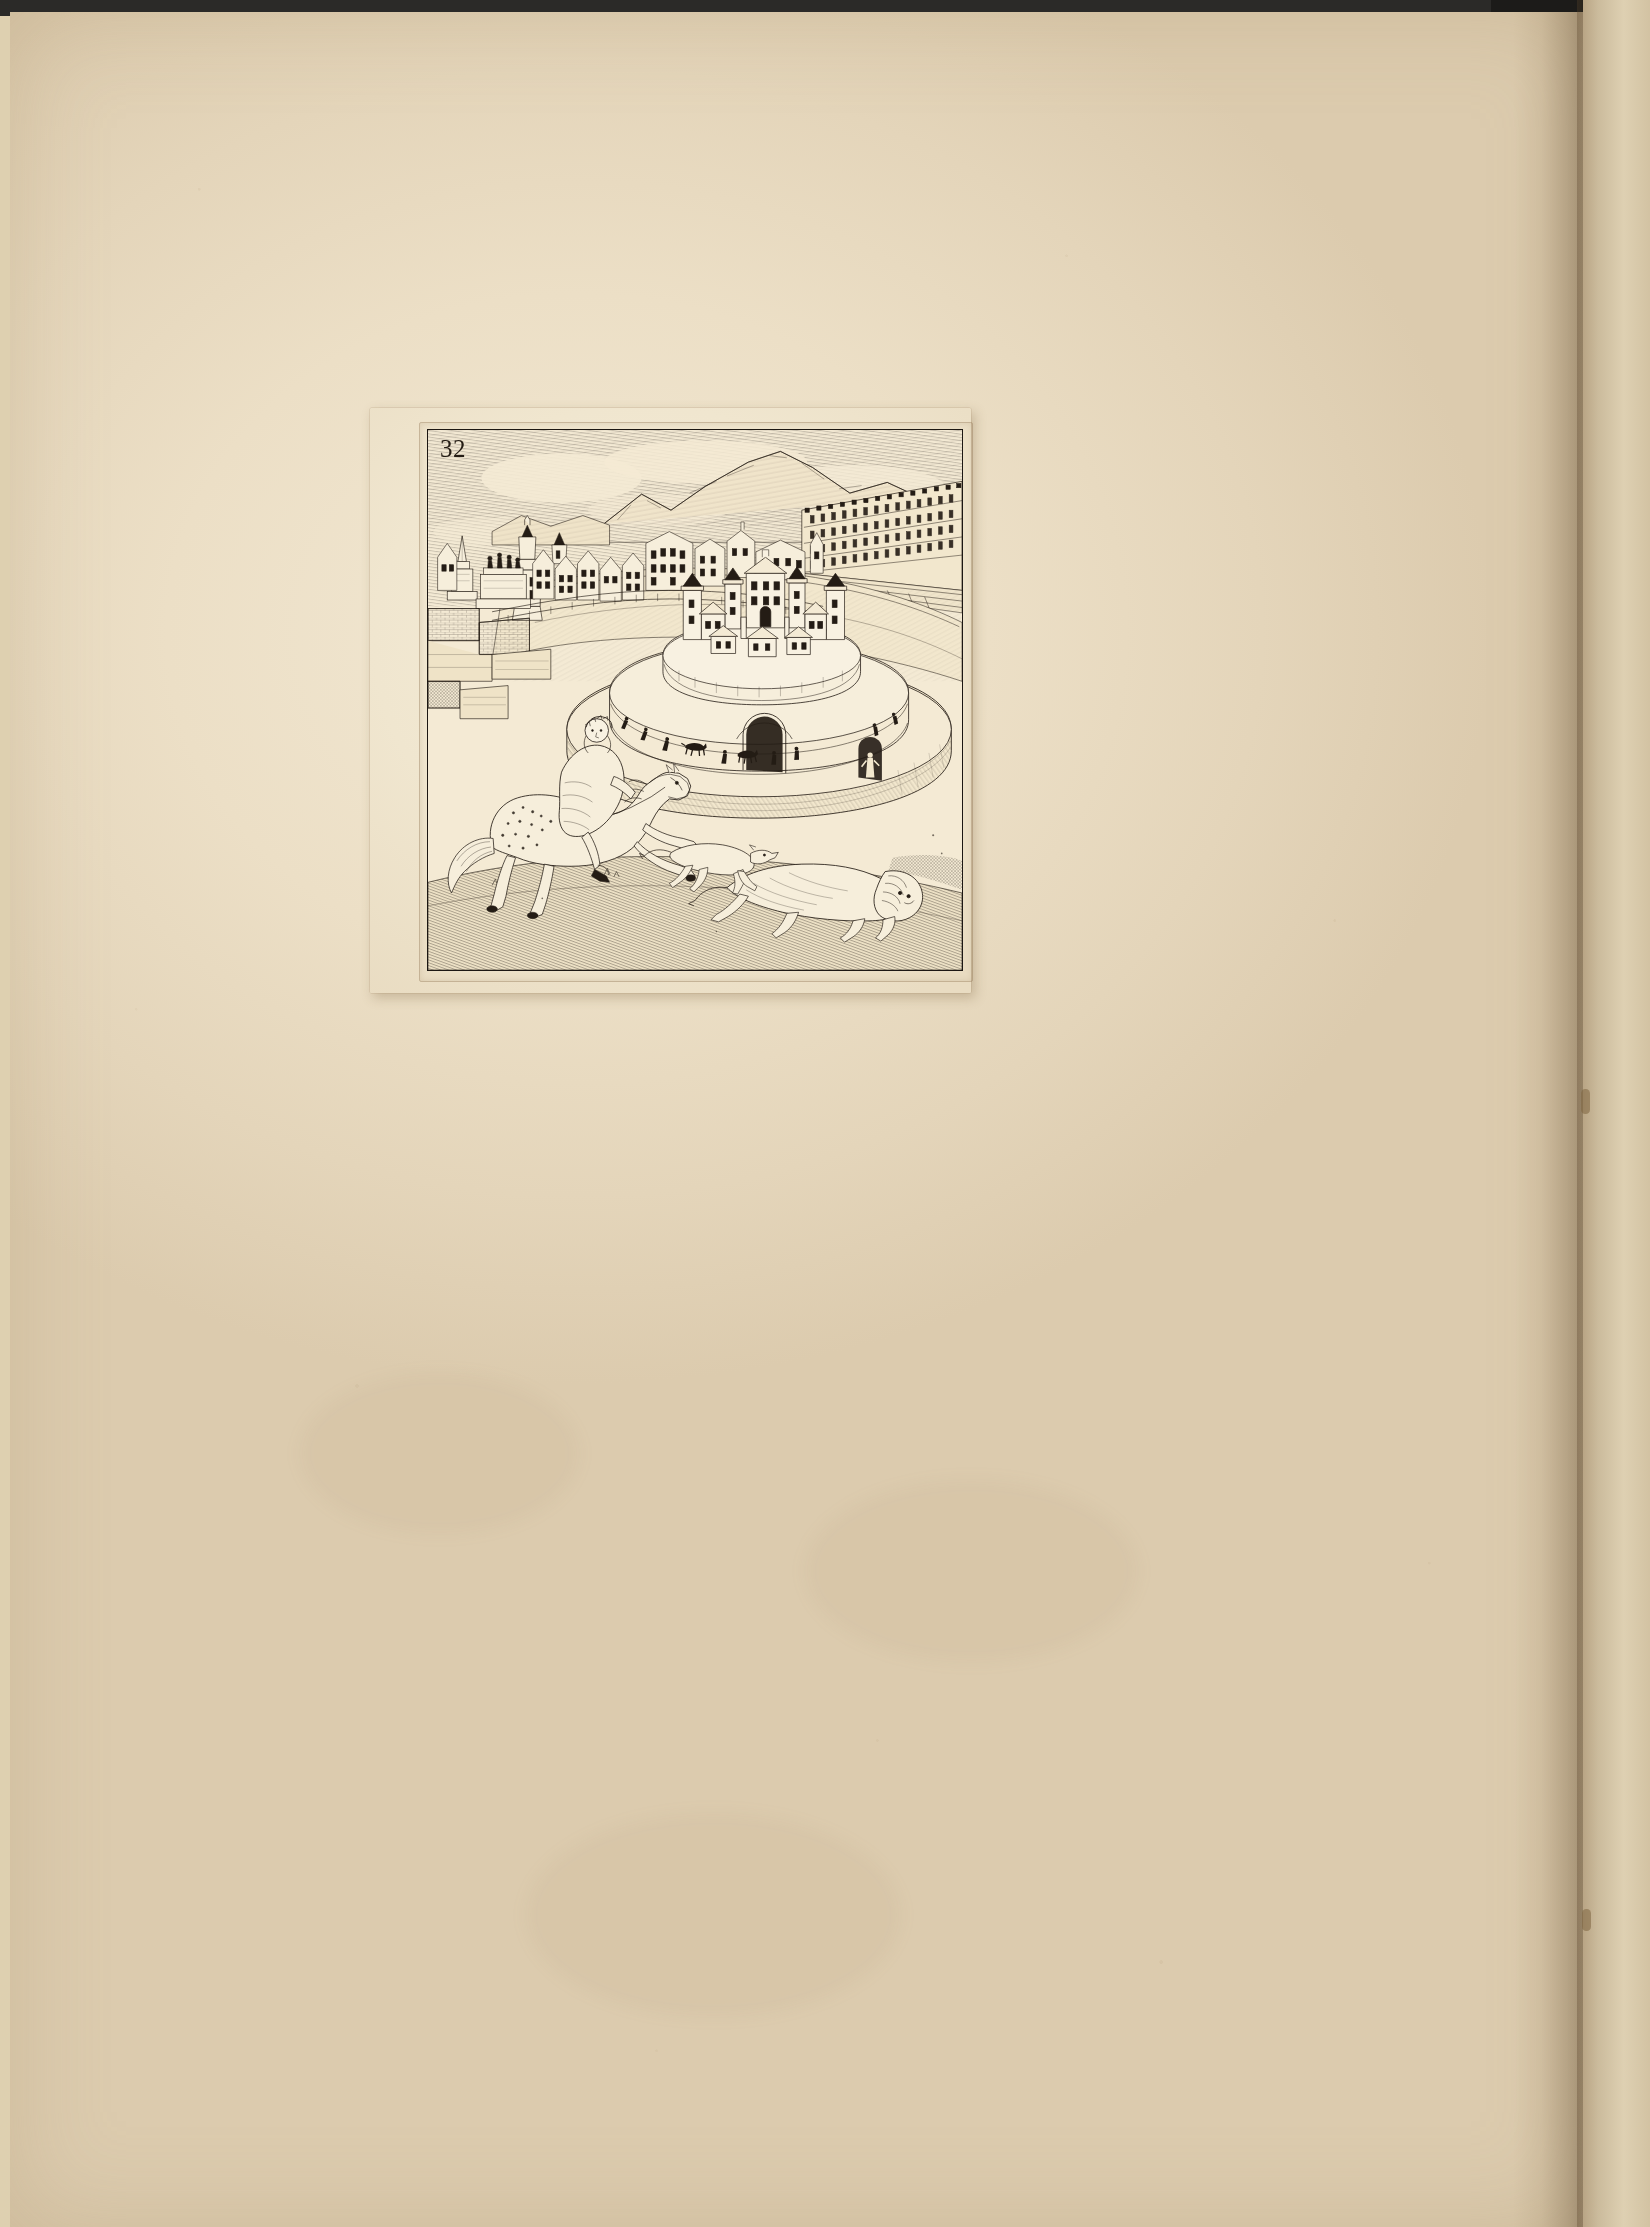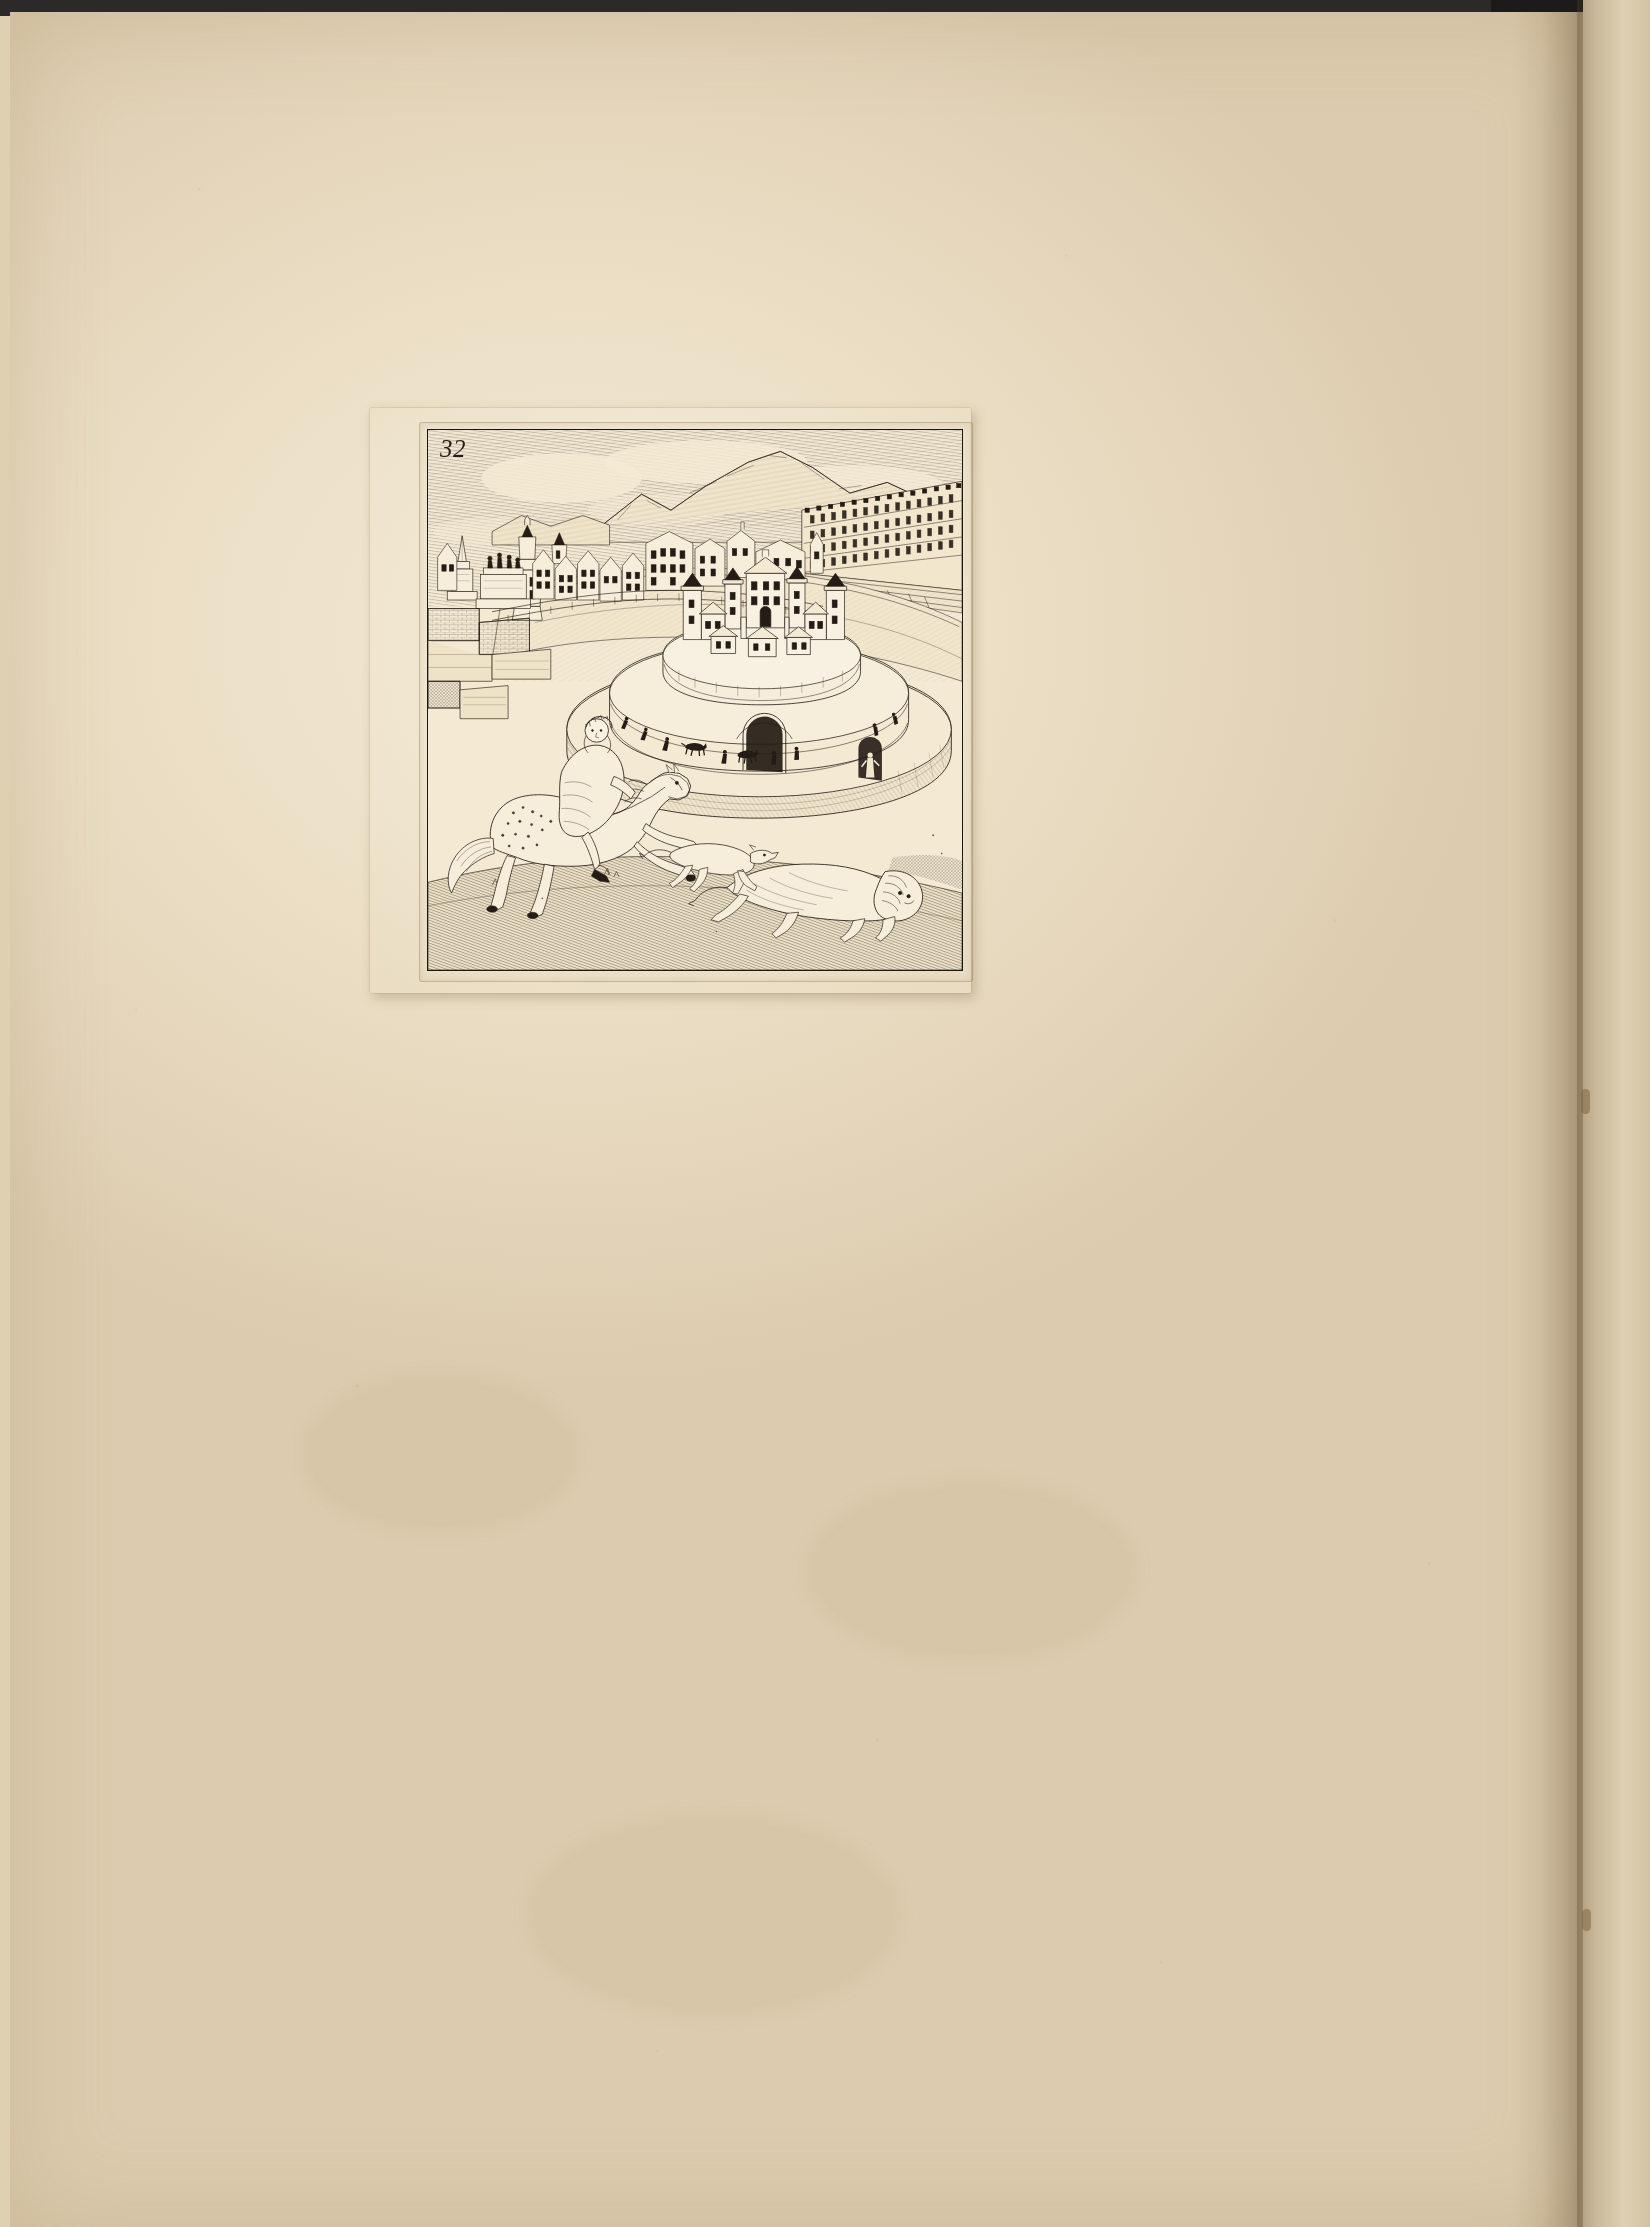--- a/index.html
+++ b/index.html
@@ -131,21 +131,20 @@
     box-shadow: inset 0 0 7.5px rgba(160,135,98,0.25);
     pointer-events: none;
   }
 
   
   #plate-number {
     position: absolute;
     left: 440px; top: 436px;
     font-family: "Liberation Serif", serif;
     font-size: 25px;
-    font-style: italic;
     color: #241c14;
     letter-spacing: 0.5px;
     line-height: 1;
     text-align: center;
   }
 
   
   .page-smudge {
     position: absolute;
     border-radius: 50%;

